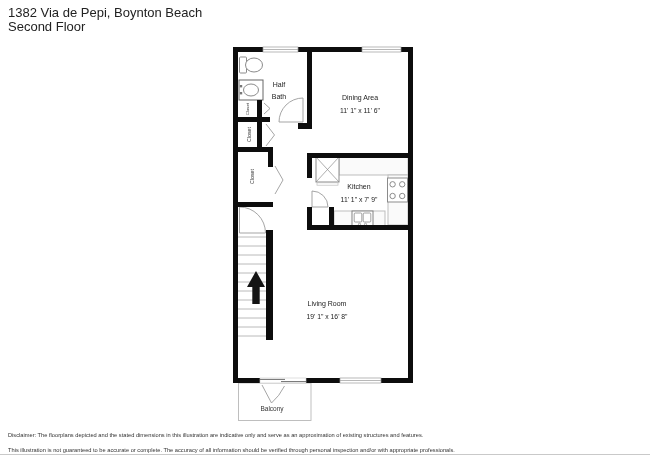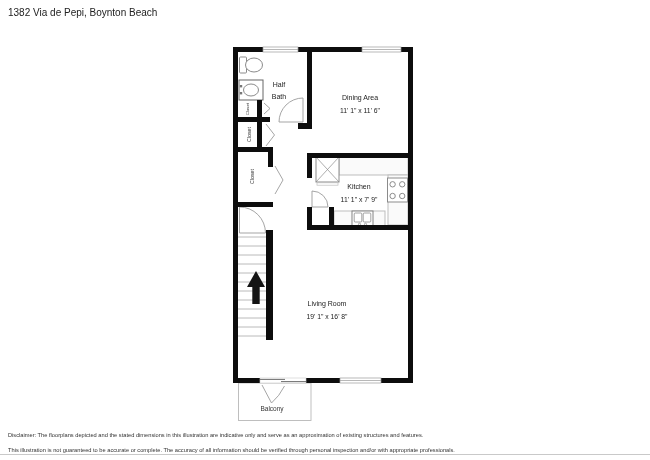--- a/index.html
+++ b/index.html
@@ -1,18 +1,18 @@
 <!DOCTYPE html>
 <html><head>
 <meta charset="utf-8">
 <style>
   html,body{margin:0;padding:0;background:#fff;}
   .stage{position:relative;width:650px;height:460px;background:#ffffff;overflow:hidden;
          font-family:"Liberation Sans",sans-serif;}
-  .header{position:absolute;left:8px;top:6px;font-size:10px;line-height:13.5px;color:#222;}
+  .header{position:absolute;left:8px;top:6px;font-size:13px;line-height:13.5px;color:#222;}
   .footer{position:absolute;left:8px;top:428px;font-size:5.7px;line-height:14.5px;color:#333;
           width:640px;white-space:nowrap;}
   .bottom-rule{position:absolute;left:0;top:454px;width:650px;height:0;border-top:1px solid #c9c9c9;}
   svg{position:absolute;left:0;top:0;}
   svg text{font-family:"Liberation Sans",sans-serif;fill:#222;}
   .room-name{font-size:7px;}
   .room-dims{font-size:6.8px;}
   .closet-label{font-size:5.3px;fill:#333;}
   .closet-label-sm{font-size:4.2px;fill:#333;}
   .balcony-label{font-size:6.5px;fill:#333;}
@@ -24,20 +24,21 @@
   .tread{stroke:#a8a8a8;stroke-width:0.8;}
   .win{fill:#fff;stroke:#9a9a9a;stroke-width:0.7;}
 </style>
 </head>
 <body>
 
 <div class="stage">
 
   <div class="header">
     <div>1382 Via de Pepi, Boynton Beach</div>
+    <div>Second Floor</div>
   </div>
 
   <svg width="650" height="460" viewBox="0 0 650 460">
 
     <g>
       <rect x="238.5" y="383" width="72.5" height="37.5" fill="#ffffff" stroke="#b8b8b8" stroke-width="0.9"></rect>
     </g>
 
     <g>
       <rect class="counter" x="339" y="157.5" width="69" height="17.5"></rect>

